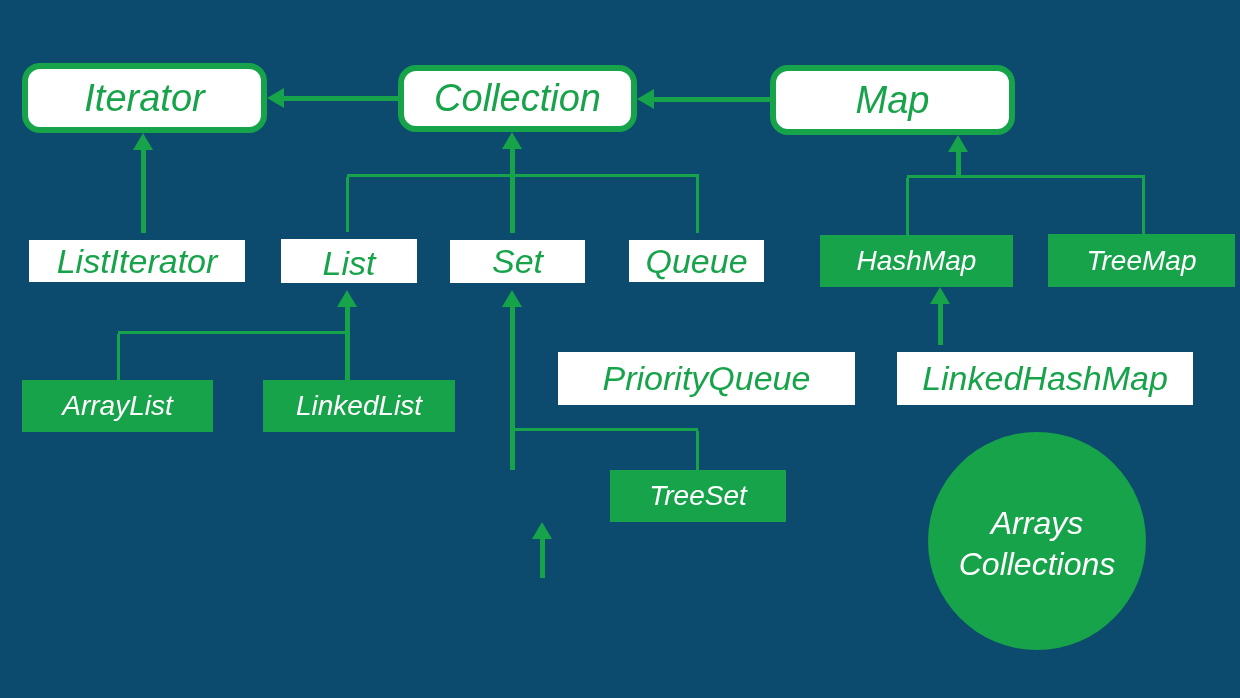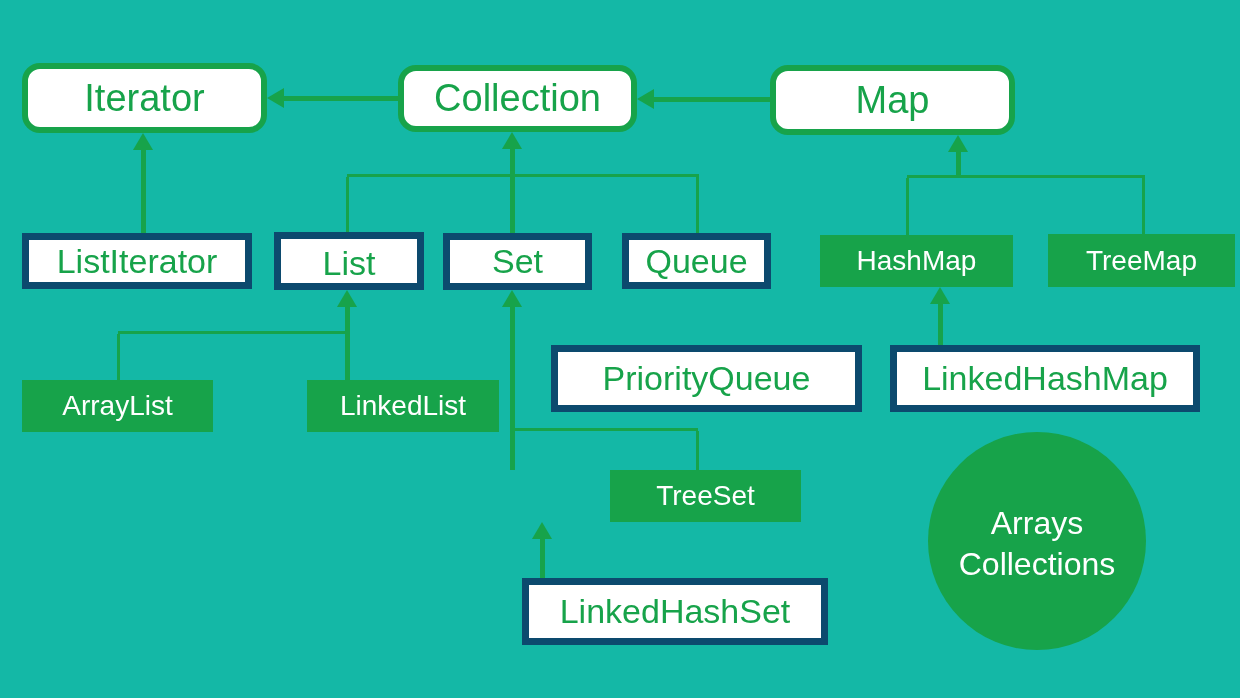--- a/index.html
+++ b/index.html
@@ -1,21 +1,22 @@
 <!DOCTYPE html>
 <html><head>
 <meta charset="utf-8">
 <style>
   html,body{margin:0;padding:0;background:#ffffff;}
   #canvas{
     position:relative;
     width:1240px;height:698px;
-    background:#14b8a6;
+    background:#0c4a6e;
     font-family:"Liberation Sans", sans-serif;
     overflow:hidden;
+    font-style:italic;
   }
   .node{
     position:absolute;
     display:flex;align-items:center;justify-content:center;
     box-sizing:border-box;
     color:#17A34A;
     background:#ffffff;
     white-space:nowrap;
   }
   .rounded{
@@ -86,37 +87,34 @@
   <div class="node rect" style="left:622px;top:233px;width:149px;height:56px;">
     <span>Queue</span>
   </div>
 
   <div class="node rect" style="left:551px;top:345px;width:311px;height:67px;">
     <span>PriorityQueue</span>
   </div>
   <div class="node rect" style="left:890px;top:345px;width:310px;height:67px;text-align:center;">
     <span>LinkedHashMap</span>
   </div>
-  <div class="node rect" style="left:522px;top:578px;width:306px;height:67px;">
-    <span>LinkedHashSet</span>
-  </div>
 
   <div class="node filled" style="left:820px;top:235px;width:193px;height:52px;">
     <span>HashMap</span>
   </div>
   <div class="node filled" style="left:1048px;top:234px;width:187px;height:53px;">
     <span>TreeMap</span>
   </div>
   <div class="node filled" style="left:22px;top:380px;width:191px;height:52px;">
     <span>ArrayList</span>
   </div>
-  <div class="node filled" style="left:263px;top:380px;width:192px;height:52px;margin-left:44px;">
+  <div class="node filled" style="left:263px;top:380px;width:192px;height:52px;">
     <span>LinkedList</span>
   </div>
-  <div class="node filled" style="left:610px;top:470px;width:191px;height:52px;">
+  <div class="node filled" style="left:610px;top:470px;width:176px;height:52px;">
     <span>TreeSet</span>
   </div>
 
   <div class="circle">
     <span>Arrays</span>
     <span>Collections</span>
   </div>
 
   <div class="ah-left" style="left:267px;top:88px;"></div>
   <div class="hline" style="left:283px;top:96px;width:115px;height:5px;"></div>

